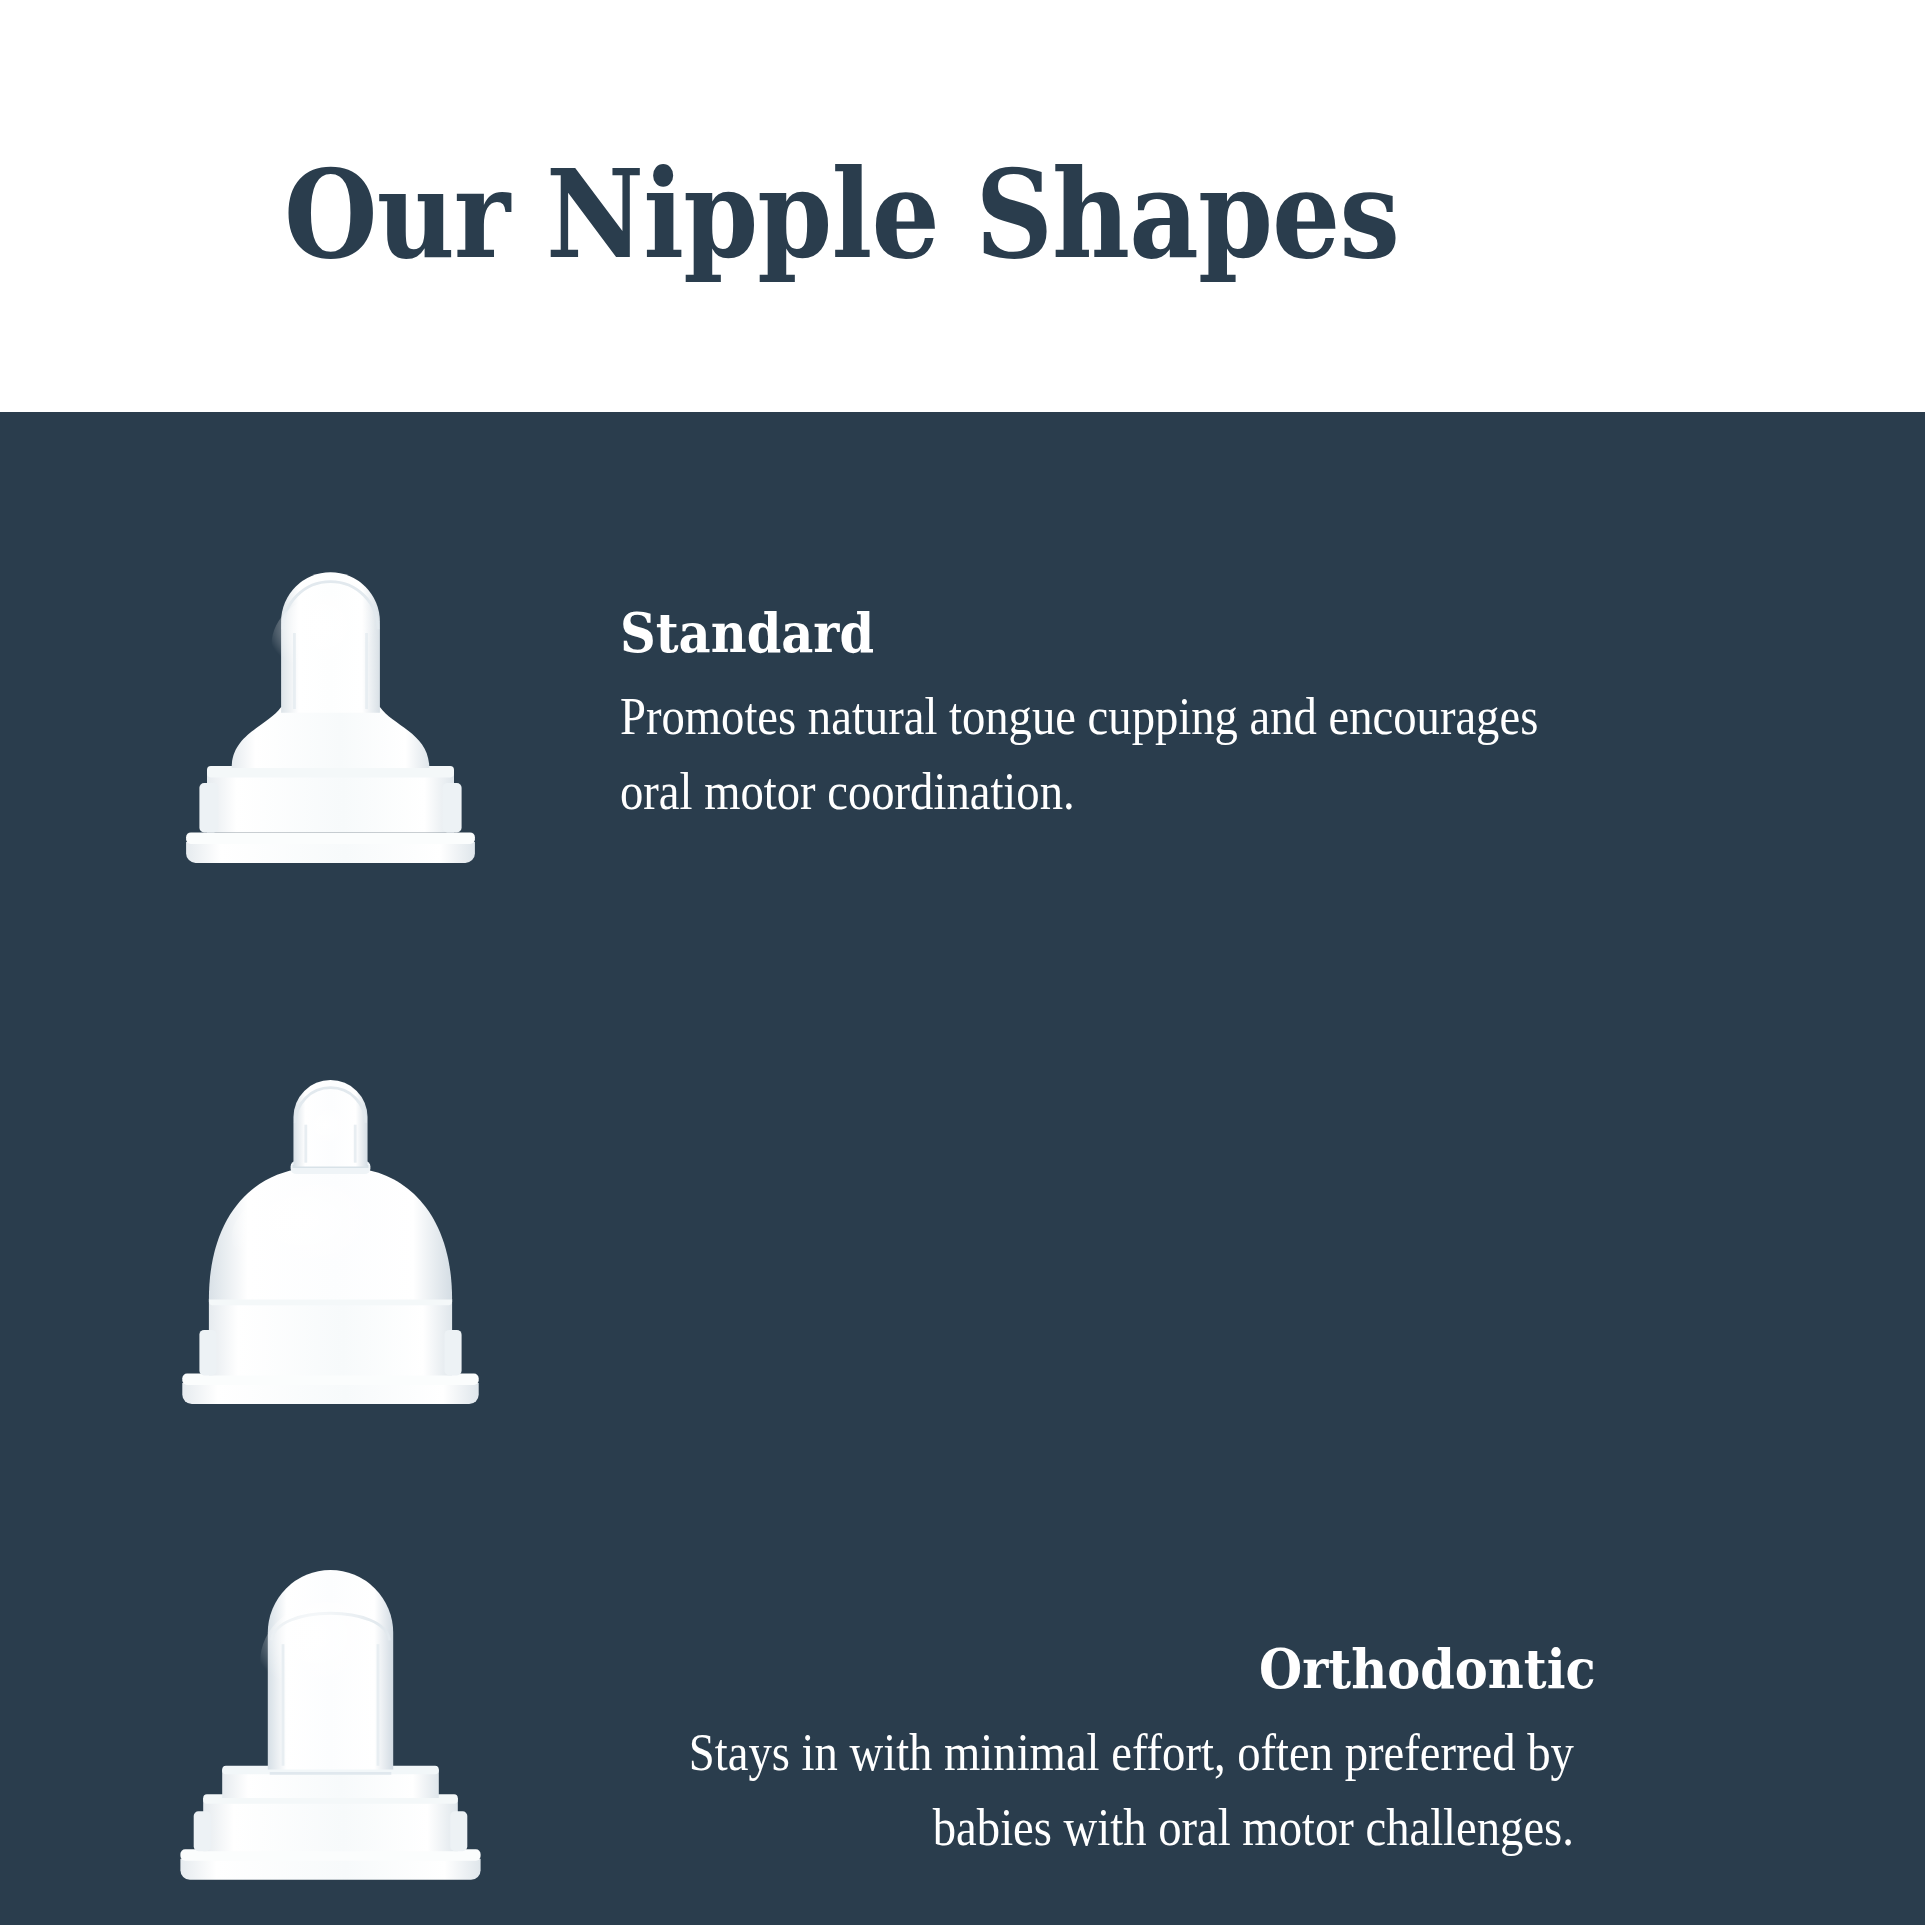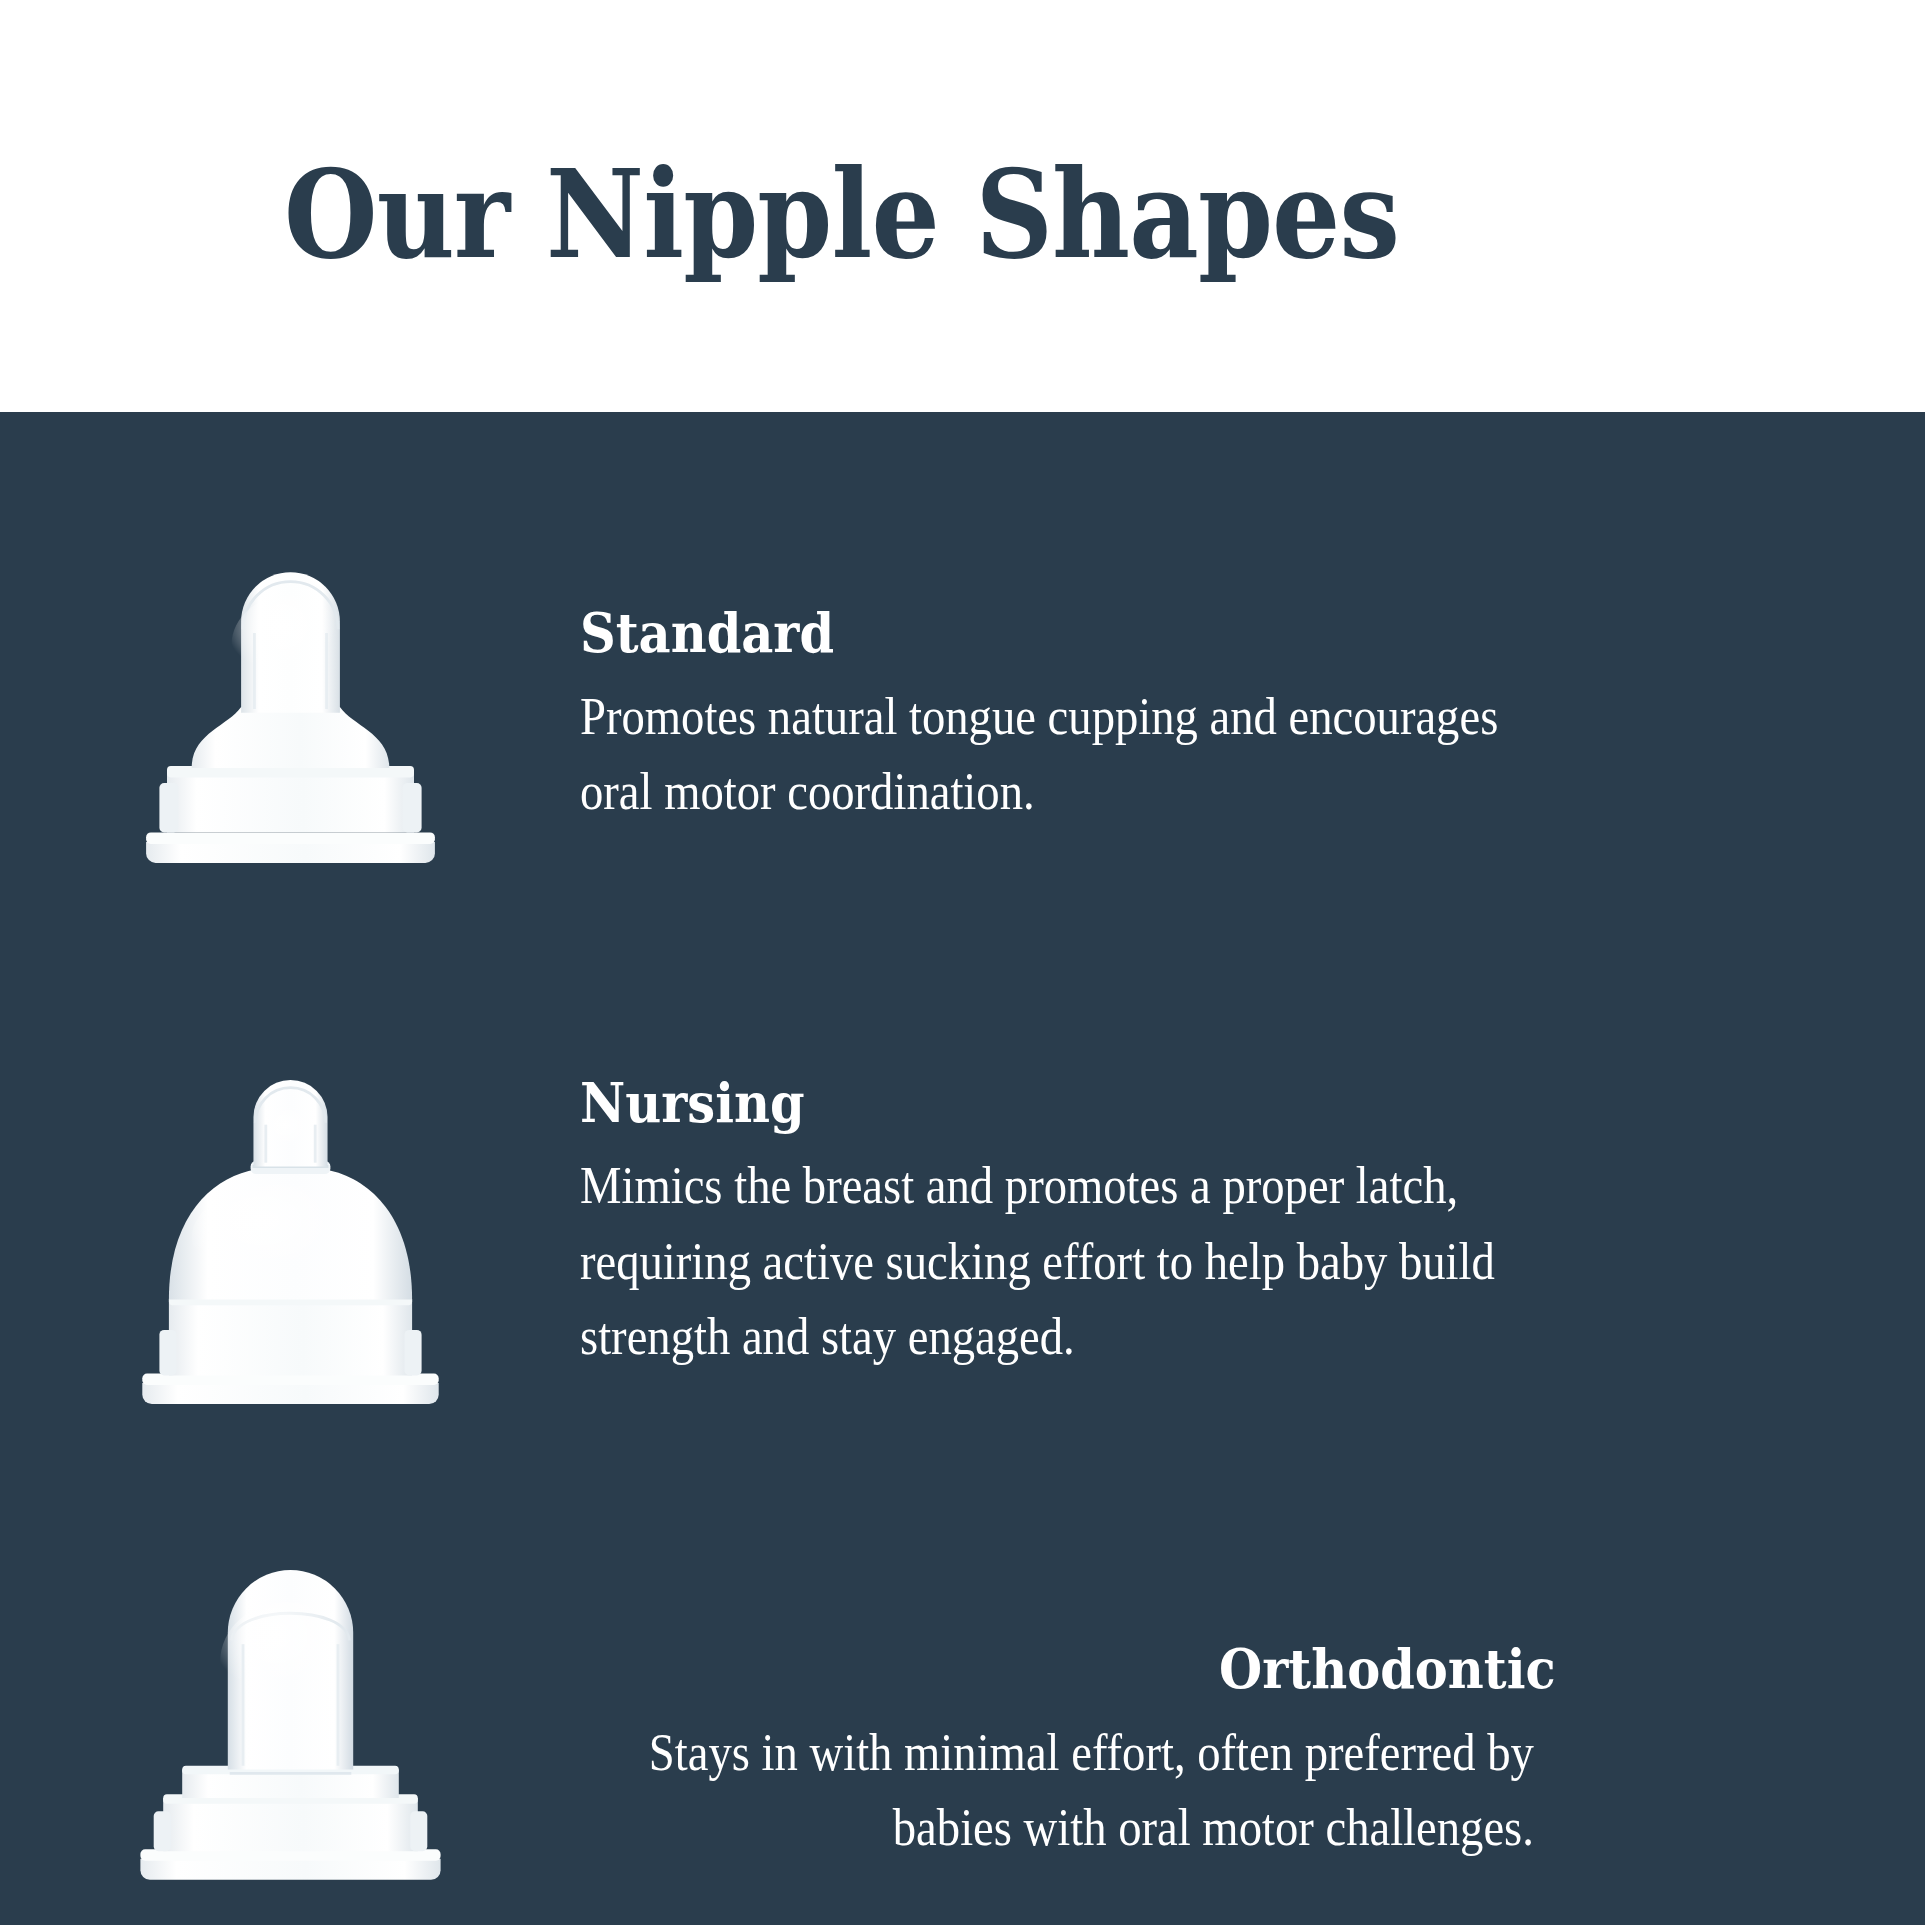--- a/index.html
+++ b/index.html
@@ -64,20 +64,21 @@
     height: 1514px;
     box-sizing: border-box;
     padding: 55px 0 0 0;
   }
 
   .row {
     position: relative;
     display: flex;
     align-items: center;
     height: 454px;
+    margin-left: 40px;
   }
 
   .media {
     position: relative;
     width: 580px;
     min-width: 580px;
     height: 454px;
     display: flex;
     align-items: flex-end;
     justify-content: center;
@@ -231,24 +232,20 @@
           <rect x="128" y="104" width="84" height="14" rx="6" fill="#EFF4F7"></rect>
           <line x1="130" y1="110" x2="210" y2="110" stroke="#D8E2E8" stroke-width="3"></line>
 
           <path d="M131 110 L131 58 A39 39 0 0 1 209 58 L209 110 Z" fill="url(#gNurBody)"></path>
           <path d="M133 64 A37 37 0 0 1 207 64" fill="none" stroke="#E2E9EE" stroke-width="3"></path>
           <ellipse cx="170" cy="74" rx="28" ry="24" fill="url(#gNurHi)"></ellipse>
           <line x1="144" y1="66" x2="144" y2="106" stroke="#E8EEF2" stroke-width="3"></line>
           <line x1="196" y1="66" x2="196" y2="106" stroke="#E8EEF2" stroke-width="3"></line>
         </svg>
       </div>
-      <div class="copy">
-        <div class="item-title">Nursing</div>
-        <div class="item-desc">Mimics the breast and promotes a proper latch, requiring active sucking effort to help baby build strength and stay engaged.</div>
-      </div>
     </div>
 
     <div class="row row-orthodontic">
       <div class="media">
         <svg class="nipple-svg" width="323" height="347" viewBox="0 0 340 365" aria-hidden="true">
           <defs>
             <linearGradient id="gOrtBody" x1="0" y1="0" x2="1" y2="0">
               <stop offset="0%" stop-color="#D6DFE6"></stop>
               <stop offset="15%" stop-color="#FFFFFF"></stop>
               <stop offset="50%" stop-color="#FCFDFE"></stop>

